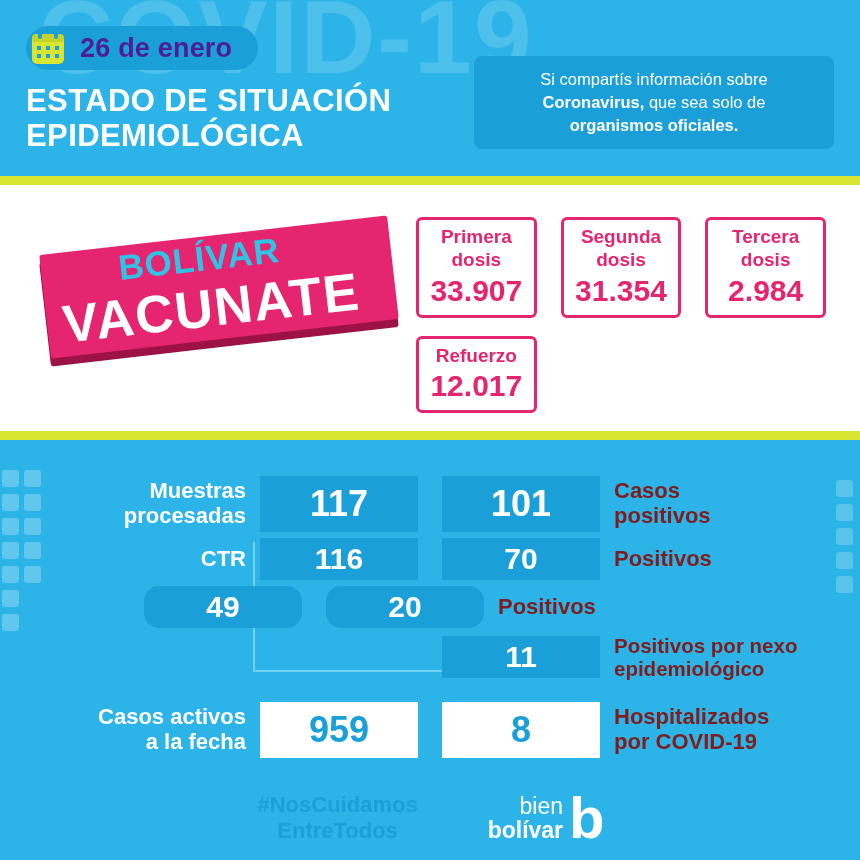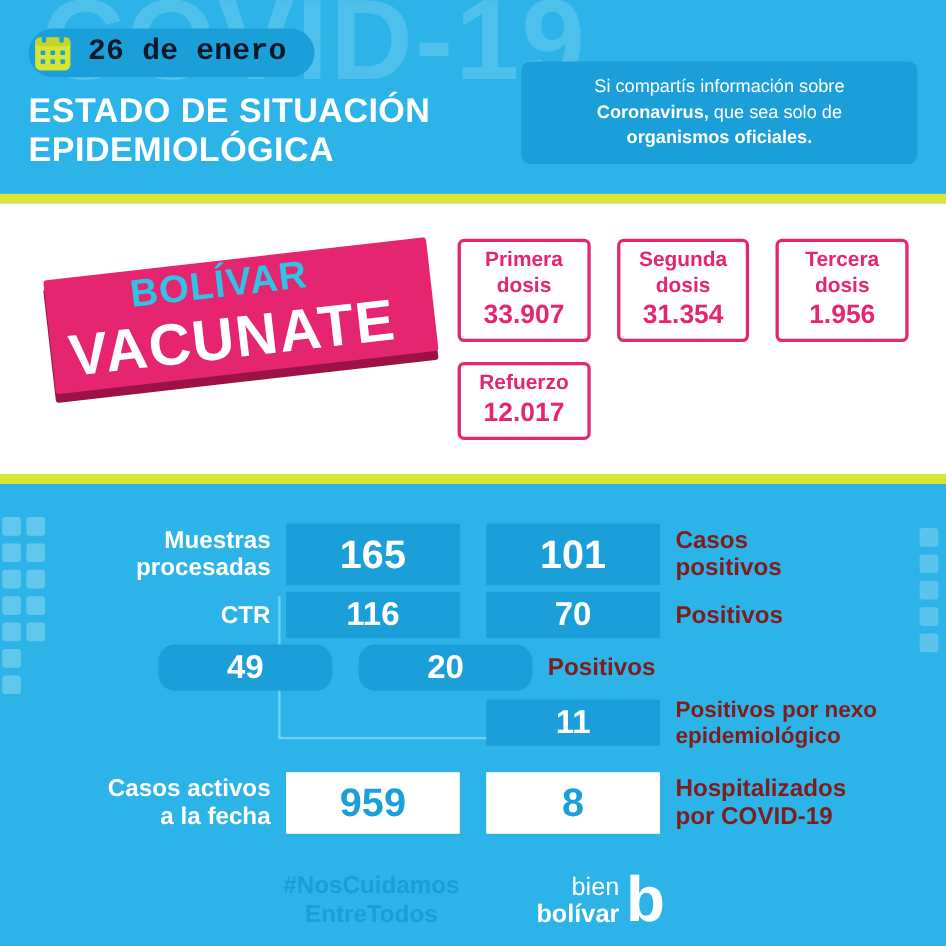--- a/index.html
+++ b/index.html
@@ -42,26 +42,25 @@
     padding-right: 26px;
   }
   .cal-icon {
     width: 44px; height: 44px;
     margin-left: 0;
     position: relative;
     flex: 0 0 44px;
   }
   .cal-icon svg { display:block; }
   .date-text {
-    color: #0f172a;
+    color: #4c1d95;
     font-size: 27px;
     font-weight: bold;
     margin-left: 10px;
     letter-spacing: 0.2px;
-    font-family: Liberation Mono, monospace;
   }
   .title-block {
     position: absolute;
     top: 84px; left: 26px;
     color: #ffffff;
     font-size: 31px;
     font-weight: bold;
     line-height: 1.12;
     letter-spacing: 0.4px;
   }
@@ -148,21 +147,21 @@
     background: #ffffff;
   }
   .dose-label {
     color: #e5256f;
     font-size: 19px;
     font-weight: bold;
     line-height: 1.2;
   }
   .dose-value {
     color: #e5256f;
-    font-size: 24px;
+    font-size: 30px;
     font-weight: bold;
     margin-top: 2px;
     line-height: 1.1;
   }
 
   
   .stats-section {
     position: relative;
     height: 420px;
     background: #2cb4e8;
@@ -355,21 +354,21 @@
       <div class="dose-card">
         <div class="dose-label">Primera dosis</div>
         <div class="dose-value">33.907</div>
       </div>
       <div class="dose-card">
         <div class="dose-label">Segunda dosis</div>
         <div class="dose-value">31.354</div>
       </div>
       <div class="dose-card">
         <div class="dose-label">Tercera dosis</div>
-        <div class="dose-value">1.956</div>
+        <div class="dose-value">2.984</div>
       </div>
       <div class="dose-card">
         <div class="dose-label">Refuerzo</div>
         <div class="dose-value">12.017</div>
       </div>
     </div>
   </div>
 
   <div class="divider-yellow"></div>
 
@@ -399,21 +398,21 @@
     <div class="rows">
 
       <div class="connector" style="left:253px; top:66px; width:0; height:128px;"></div>
       <div class="connector" style="left:253px; top:194px; width:200px; height:0; border-left:none;"></div>
 
       <div class="row row-1">
         <div class="lbl-left">
           <div>Muestras</div>
           <div>procesadas</div>
         </div>
-        <div class="box">165</div>
+        <div class="box">117</div>
         <div class="spacer-mid"></div>
         <div class="box">101</div>
         <div class="lbl-right">
           <div>Casos</div>
           <div>positivos</div>
         </div>
       </div>
 
       <div class="row row-2">
         <div class="lbl-left">

